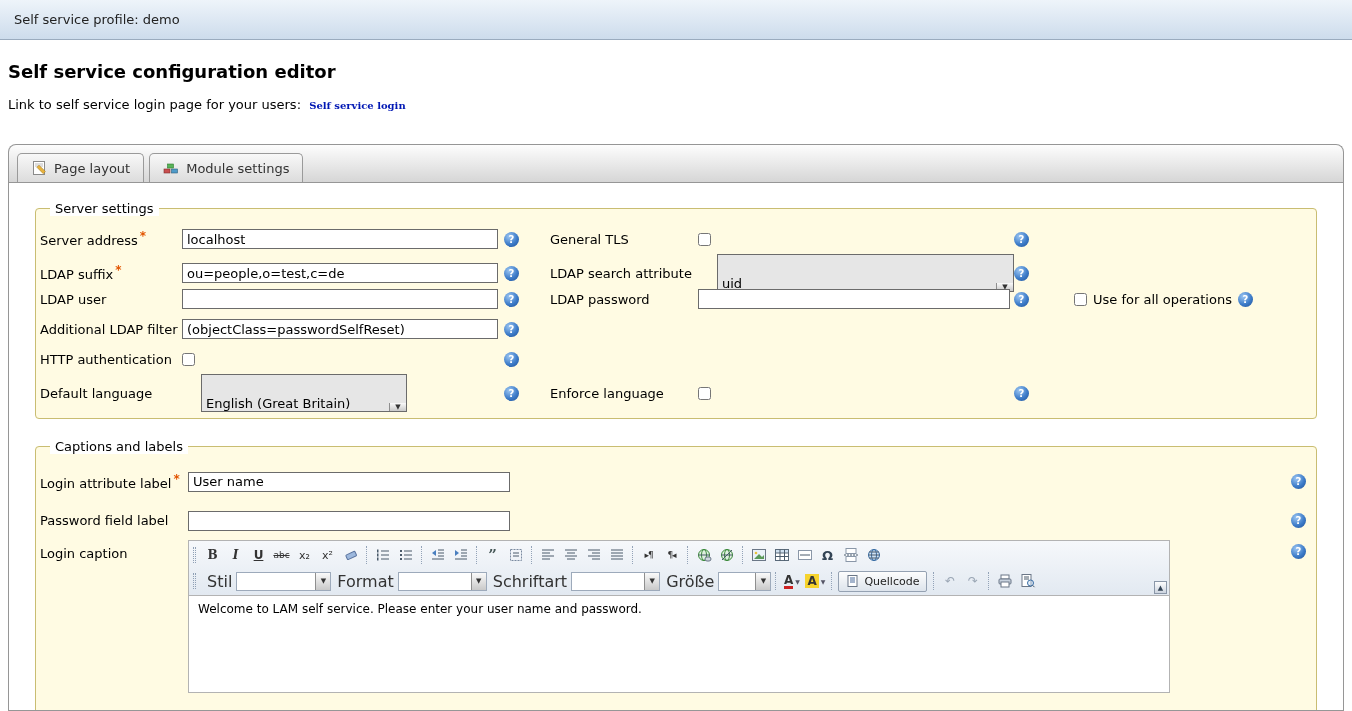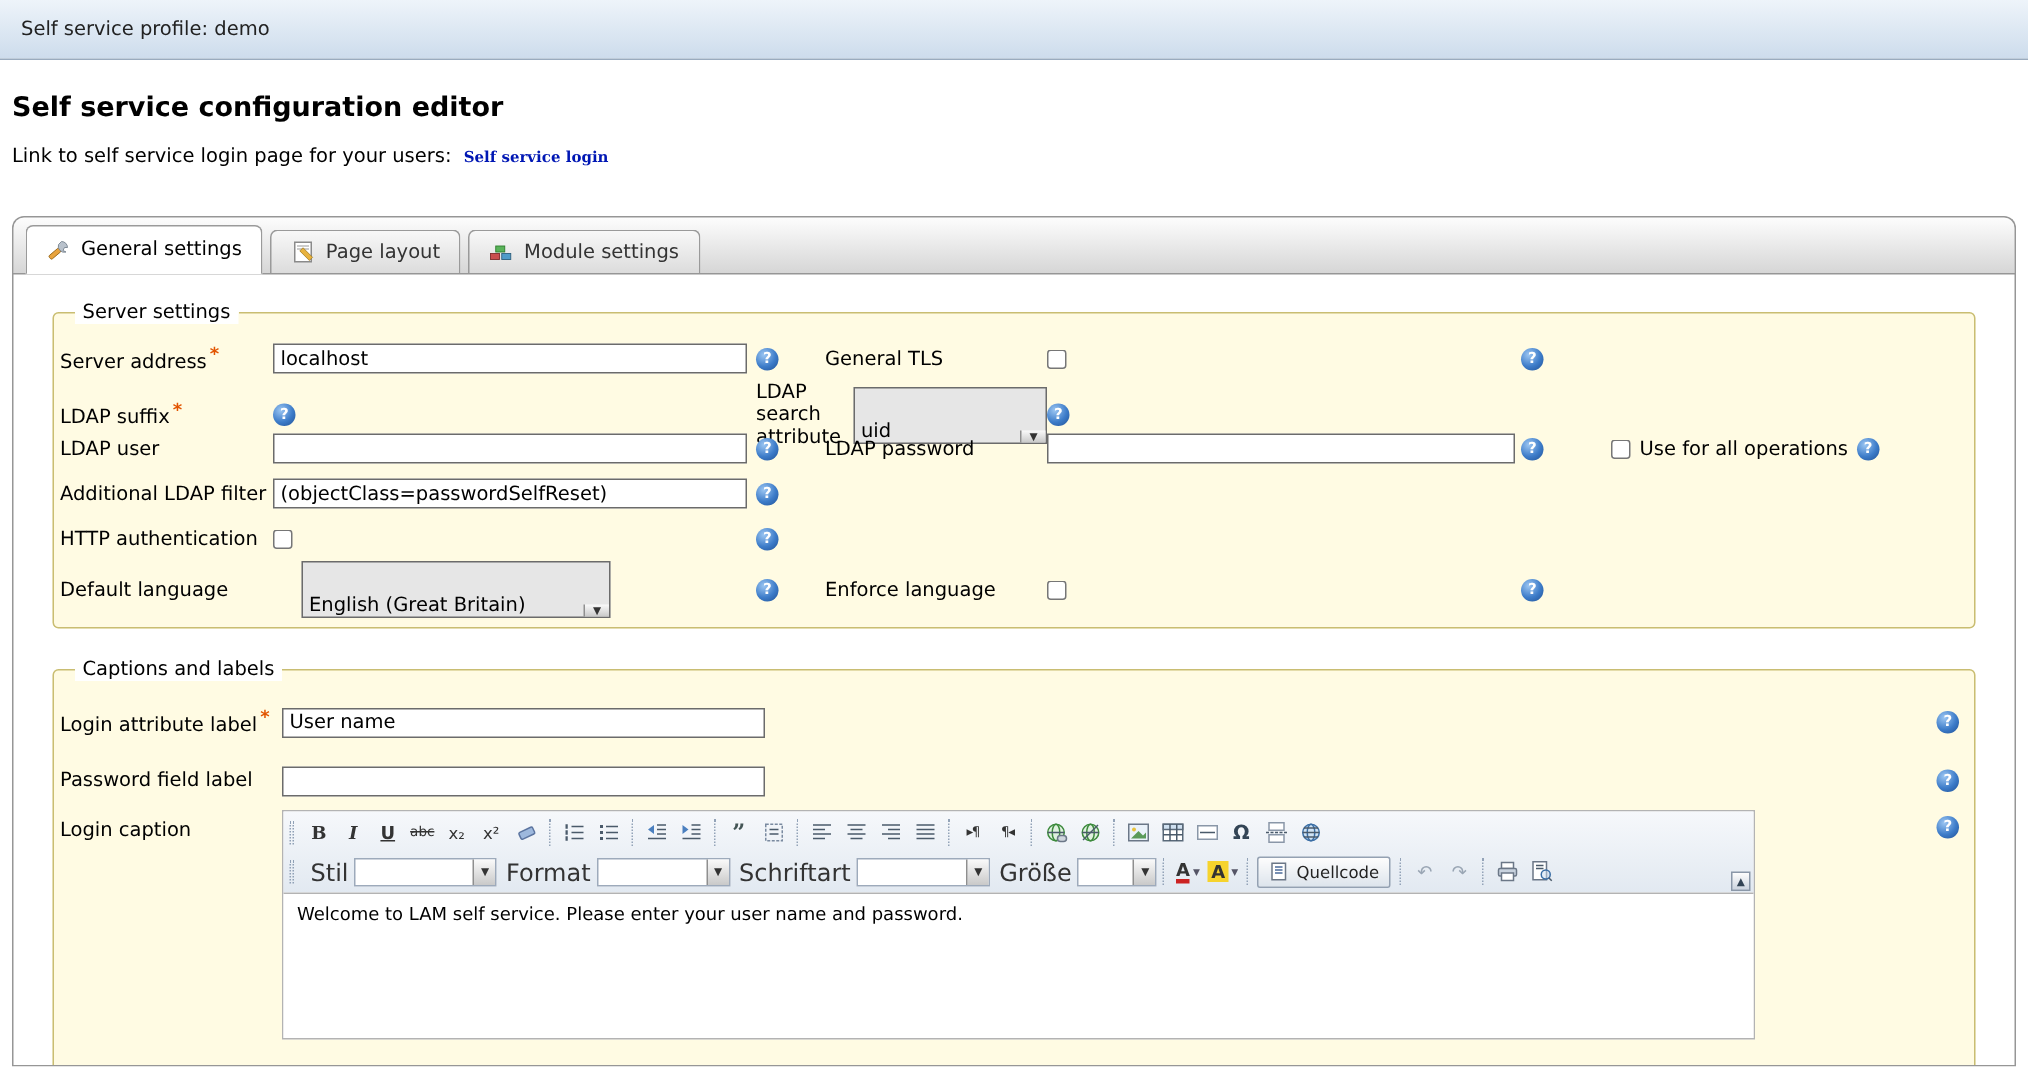--- a/index.html
+++ b/index.html
@@ -143,27 +143,20 @@
 
 <div class="page-title">Self service configuration editor</div>
 <div class="linkline">
   <span>Link to self service login page for your users:</span>
   <a>Self service login</a>
 </div>
 
 <div class="panel">
   <div class="tabstrip">
 
-    <div class="tab active">
-      <svg width="16" height="16" viewBox="0 0 16 16">
-        <rect x="1" y="9" width="9" height="3" rx="1" transform="rotate(-40 5 10)" fill="#e8a33d" stroke="#9a6b1f" stroke-width="0.6"></rect>
-        <path d="M10 2 a4 4 0 0 1 4 4 l-2 0 -1 2 2 1 a4 4 0 0 1 -5 -5 z" fill="#b9c2cc" stroke="#76828e" stroke-width="0.6"></path>
-      </svg>
-      <span>General settings</span>
-    </div>
 
     <div class="tab">
       <svg width="16" height="16" viewBox="0 0 16 16">
         <rect x="2.5" y="1.5" width="11" height="13" fill="#fff" stroke="#8a8a8a"></rect>
         <line x1="4" y1="4" x2="12" y2="4" stroke="#bbb"></line>
         <line x1="4" y1="6" x2="12" y2="6" stroke="#bbb"></line>
         <rect x="6" y="6" width="9" height="3" transform="rotate(45 8 8)" fill="#e8b23d" stroke="#a07a20" stroke-width="0.5"></rect>
       </svg>
       <span>Page layout</span>
     </div>
@@ -202,20 +195,23 @@
             <span class="help">?</span>
           </span>
         <span class="cell"></span>
       </div>
 
       <div class="srow">
         <span class="lbl">
           <span>LDAP suffix</span><sup class="req">*</sup>
         </span>
         <span class="cell">
+            <input class="txt" type="text" value="ou=people,o=test,c=de" style="">
+          </span>
+        <span class="cell">
             <span class="help">?</span>
           </span>
         <span class="lbl">LDAP search attribute</span>
         <span class="cell">
           <span class="selectbox">
             <span class="selval">uid</span>
             <span class="ddbtn">▼</span>
           </span>
         </span>
         <span class="cell">

